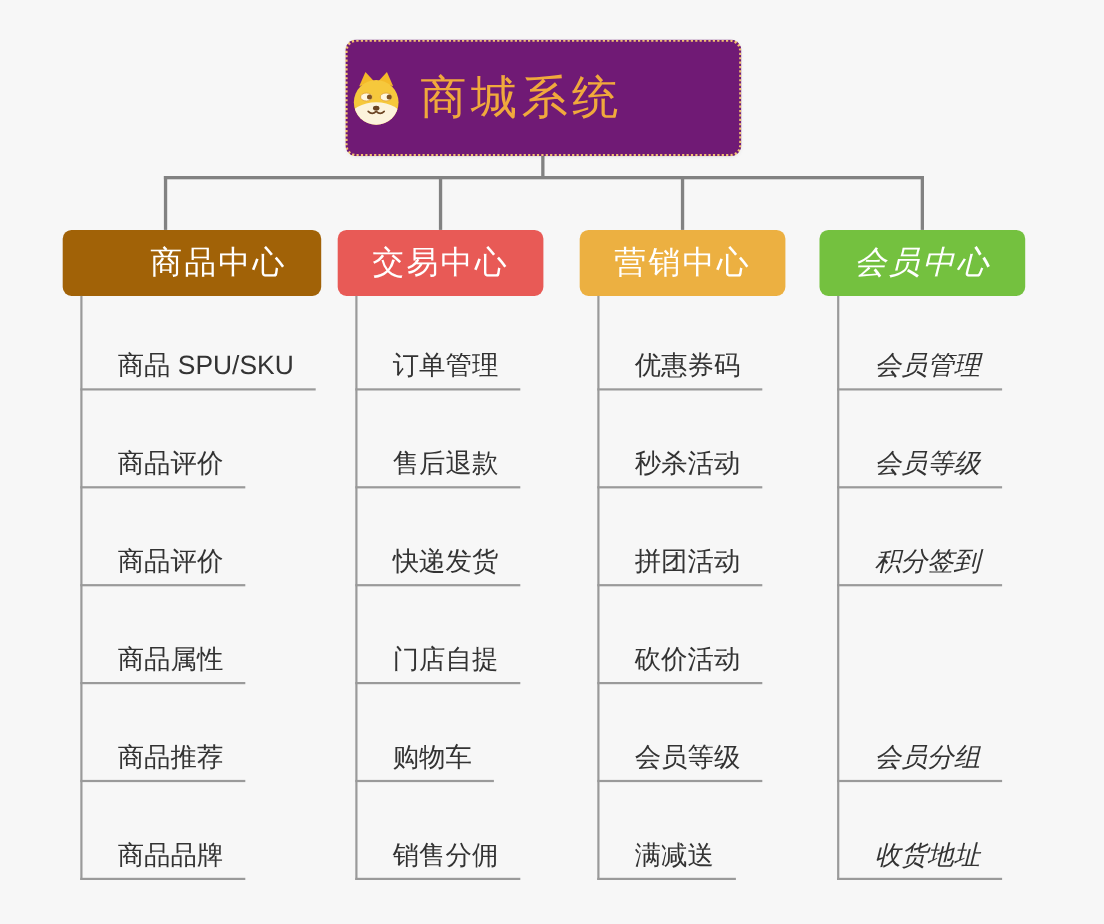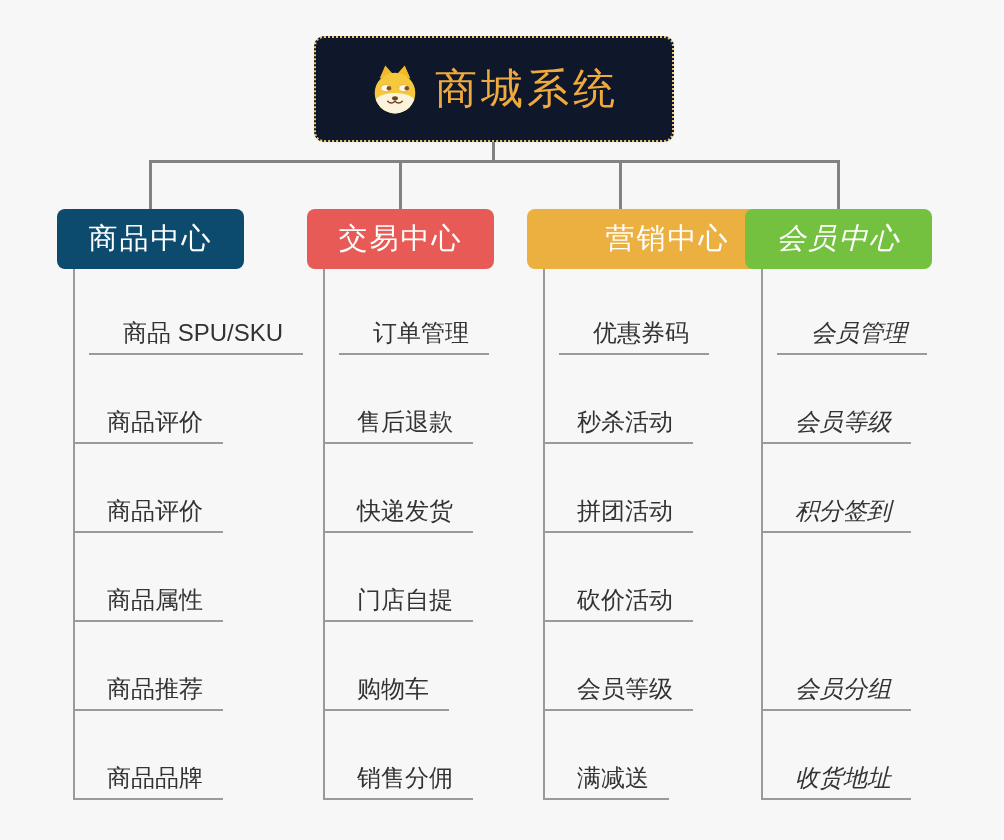--- a/index.html
+++ b/index.html
@@ -7,23 +7,23 @@
     width:1004px;height:840px;
     background:#f7f7f7;
     font-family:"Liberation Sans","DejaVu Sans",sans-serif;
     overflow:hidden;position:relative;
   }
   .canvas{position:absolute;left:0;top:0;width:1004px;height:840px;}
 
   
   .root-node{
     position:absolute;left:314px;top:36px;width:360px;height:106px;
-    background:#0f172a;border:2px dotted #f2c26f;border-radius:10px;
+    background:#701a75;border:2px dotted #f2c26f;border-radius:10px;
     box-sizing:border-box;
-    display:flex;align-items:center;justify-content:center;gap:14px;
+    display:flex;align-items:center;gap:14px;
     box-shadow:0 1px 3px rgba(0,0,0,0.04);
   }
   .root-title{
     font-size:42px;letter-spacing:4px;color:#f0a93c;font-weight:400;
     white-space:nowrap;
   }
   .root-icon{width:52px;height:52px;flex:0 0 auto;}
 
   
   .line{position:absolute;background:#828282;}
@@ -48,21 +48,21 @@
     position:absolute;left:16px;top:60px;width:2px;height:531px;
     background:#9a9a9a;
   }
   .leaf{
     position:absolute;left:16px;
     box-sizing:border-box;height:40px;line-height:36px;
     padding:0 20px 0 34px;
     border-bottom:2px solid #9a9a9a;
     font-size:24px;color:#333333;white-space:nowrap;
   }
-  .r0{top:106px;margin-left:16px;} .r1{top:195px;} .r2{top:284px;}
+  .r0{top:106px;} .r1{top:195px;} .r2{top:284px;}
   .r3{top:373px;} .r4{top:462px;} .r5{top:551px;}
 </style>
 </head>
 <body>
 
 <div class="canvas">
 
   <div class="line root-stub"></div>
   <div class="line trunk"></div>
   <div class="line stub-0"></div>
@@ -85,21 +85,21 @@
       <ellipse cx="43" cy="31" rx="6.5" ry="4.5" fill="#FFF7E0" stroke="#E2A63D" stroke-width="1"></ellipse>
       <circle cx="24.5" cy="31" r="2.8" fill="#7E5224"></circle>
       <circle cx="46.5" cy="31" r="2.8" fill="#7E5224"></circle>
       <ellipse cx="32" cy="43.5" rx="3.6" ry="2.6" fill="#6B4423"></ellipse>
       <path d="M23 47 Q27.5 51.5 32 47 Q36.5 51.5 41 47" stroke="#6B4423" stroke-width="1.8" fill="none" stroke-linecap="round"></path>
     </svg>
     <span class="root-title">商城系统</span>
   </div>
 
   <div class="column c0">
-    <div class="branch-box" style="background: #0c4a6e;">商品中心</div>
+    <div class="branch-box" style="background: #a16207; padding-left: 48px;">商品中心</div>
     <div class="spine"></div>
     <div class="leaf r0">商品 SPU/SKU</div>
     <div class="leaf r1">商品评价</div>
     <div class="leaf r2">商品评价</div>
     <div class="leaf r3">商品属性</div>
     <div class="leaf r4">商品推荐</div>
     <div class="leaf r5">商品品牌</div>
   </div>
 
   <div class="column c1">
@@ -107,21 +107,21 @@
     <div class="spine"></div>
     <div class="leaf r0">订单管理</div>
     <div class="leaf r1">售后退款</div>
     <div class="leaf r2">快递发货</div>
     <div class="leaf r3">门店自提</div>
     <div class="leaf r4">购物车</div>
     <div class="leaf r5">销售分佣</div>
   </div>
 
   <div class="column c2">
-    <div class="branch-box" style="background: rgb(236, 176, 65); padding-left: 47px;">营销中心</div>
+    <div class="branch-box" style="background: rgb(236, 176, 65);">营销中心</div>
     <div class="spine"></div>
     <div class="leaf r0">优惠券码</div>
     <div class="leaf r1">秒杀活动</div>
     <div class="leaf r2">拼团活动</div>
     <div class="leaf r3">砍价活动</div>
     <div class="leaf r4">会员等级</div>
     <div class="leaf r5">满减送</div>
   </div>
 
   <div class="column c3">

